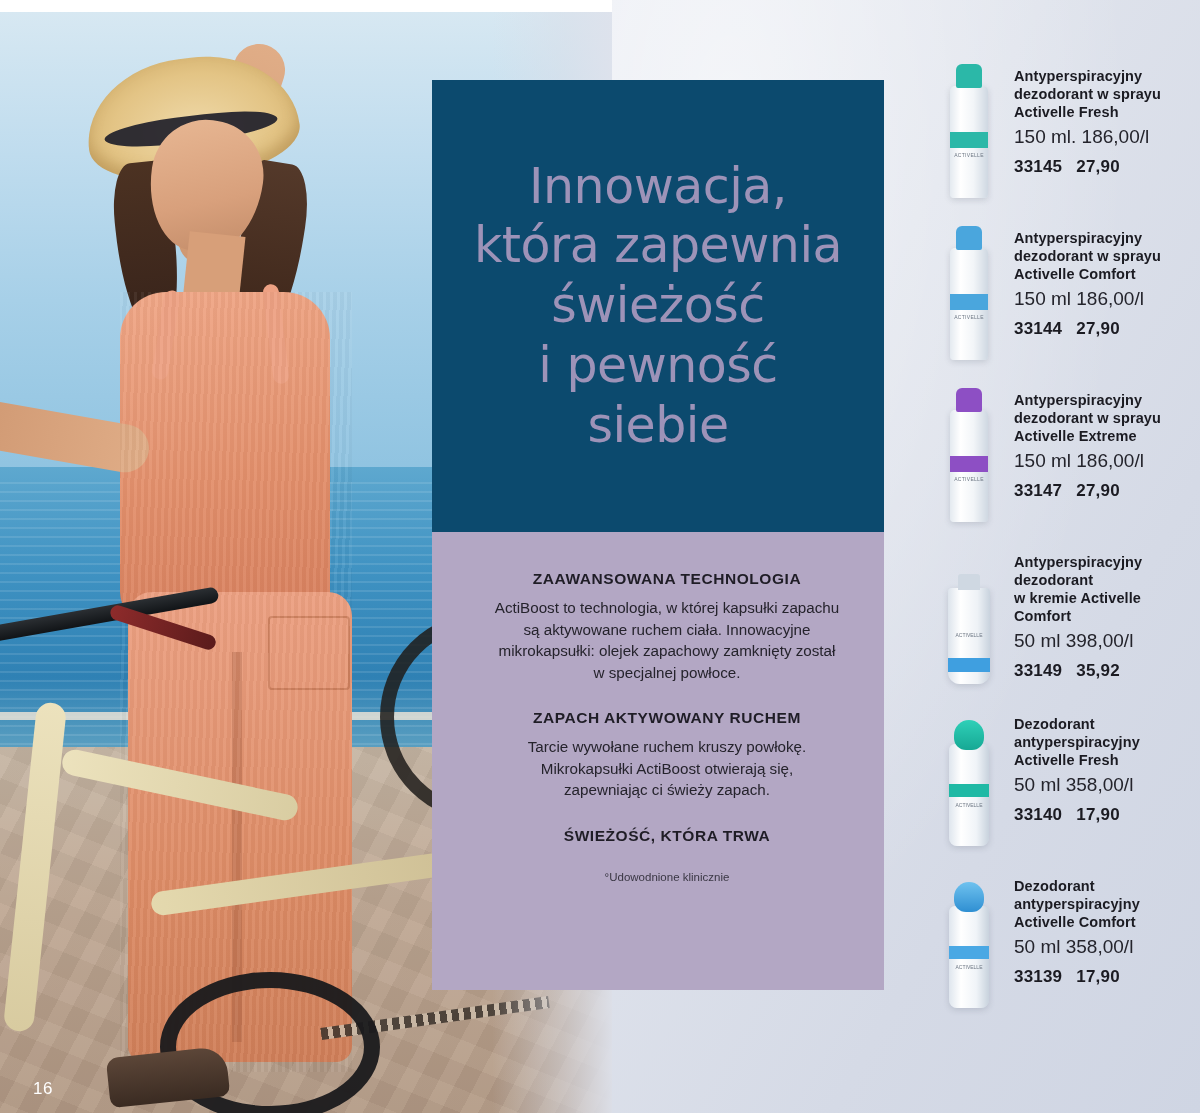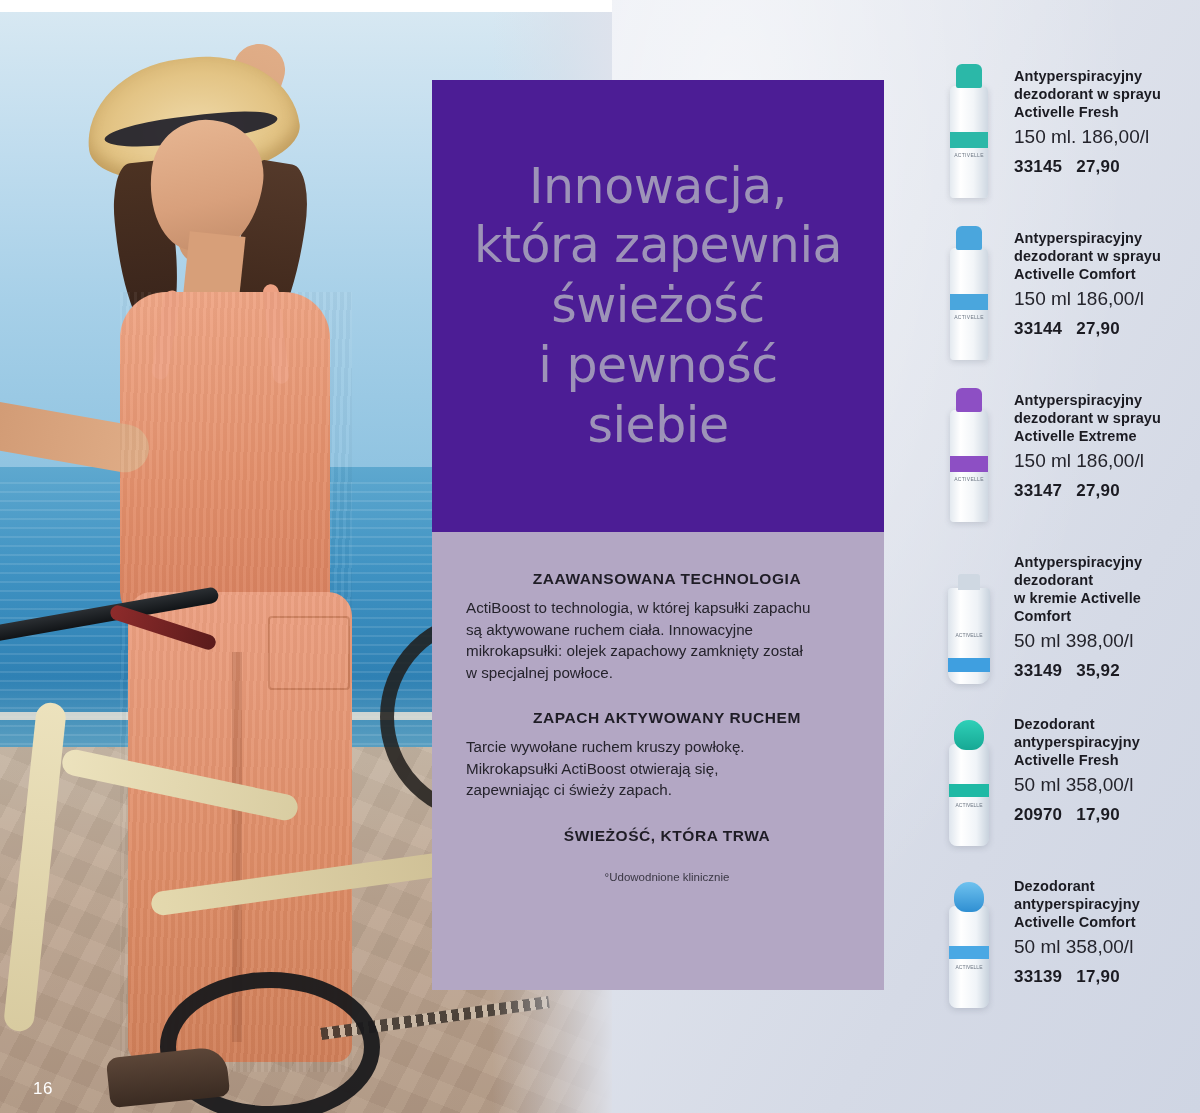--- a/index.html
+++ b/index.html
@@ -187,21 +187,21 @@
     background: linear-gradient(120deg,#e9ecf3 0%, #dfe3ec 35%, #d5dae6 70%, #cfd5e3 100%);
   }
   .right-bg:after{
     content:""; position:absolute; inset:0;
     background: radial-gradient(ellipse at 20% 10%, rgba(255,255,255,.55), rgba(255,255,255,0) 60%);
   }
 
   
   .headline-panel {
     position:absolute; left: 432px; top: 80px; width: 452px; height: 452px;
-    background: #4c1d95;
+    background: #0c4a6e;
     display:flex; align-items:center; justify-content:center;
   }
   .headline {
     text-align:center;
     color:#9d93b8;
     font-family: "DejaVu Sans", sans-serif;
     font-weight: 400;
     font-size: 49px;
     line-height: 1.22;
     letter-spacing: -0.5px;
@@ -216,21 +216,21 @@
   }
   .sec-title {
     text-align:center;
     font-weight: 700;
     font-size: 15.5px;
     letter-spacing: .55px;
     margin-bottom: 9px;
     color:#1f1d26;
   }
   .sec-body {
-    text-align:left;
+    text-align:center;
     font-size: 15.2px;
     line-height: 1.42;
     color:#25232c;
     white-space: pre-line;
   }
   .sec { margin-bottom: 26px; }
   .footnote {
     text-align:center;
     font-size: 11.5px;
     color:#3a3744;
@@ -492,21 +492,21 @@
           <div class="band" style="background:#1fb9a5"></div>
           <div class="brand" style="position:absolute;left:0;top:58px;width:100%;text-align:center;font-size:5px;color:#6d7784;">ACTIVELLE</div>
         </div>
       </div>
       <div class="prod-text">
         <div class="prod-name">Dezodorant
 antyperspiracyjny
 Activelle Fresh</div>
         <div class="prod-vol">50 ml 358,00/l</div>
         <div class="prod-row">
-          <span>20970</span>
+          <span>33140</span>
           <span>17,90</span>
         </div>
       </div>
     </div>
 
     <div class="product">
       <div class="prod-img">
         <div class="roll">
           <div class="ball" style="background:linear-gradient(180deg,#6fc2ef 0%, #2f8fd2 100%)"></div>
           <div class="band" style="background:#4aa8e4"></div>

